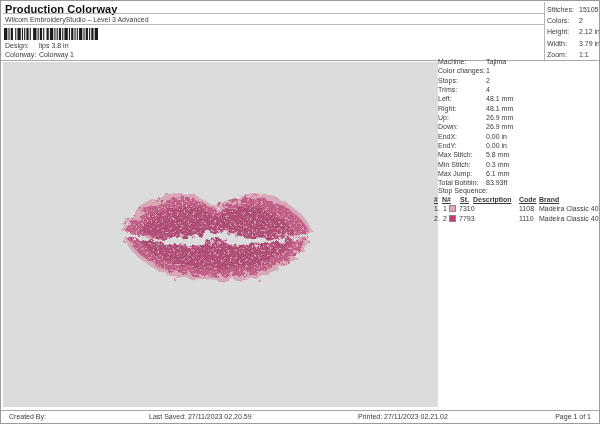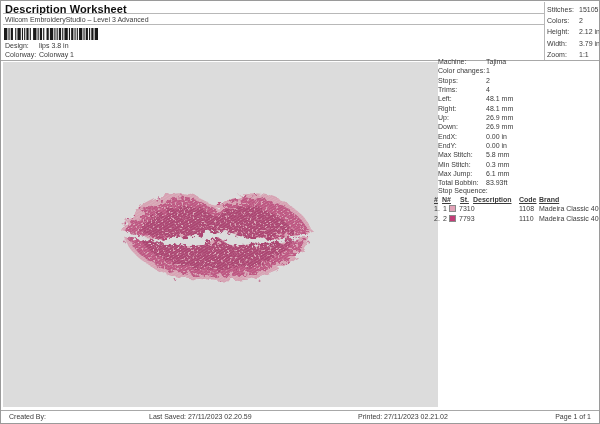--- a/index.html
+++ b/index.html
@@ -20,21 +20,21 @@
   .sumrow .lab{width:32px;flex:none;}
   .th{font-weight:bold;text-decoration:underline;}
   .swatch{position:absolute;width:7px;height:7px;border:1px solid #8a8a8a;box-sizing:border-box;}
   .footer-text{font-size:7px;white-space:nowrap;}
 </style>
 </head>
 <body>
 
 <div class="page">
 
-  <div class="abs title" style="left:4px;top:2px;">Description Worksheet</div>
+  <div class="abs title" style="left:4px;top:2px;">Production Colorway</div>
   <div class="hline" style="left:2px;top:12px;width:541px;"></div>
   <div class="abs t7" style="left:4px;top:14px;">Wilcom EmbroideryStudio – Level 3 Advanced</div>
   <div class="hline" style="left:2px;top:23px;width:541px;"></div>
 
   <div class="abs" style="left:3px;top:25px;">
     <svg width="94" height="12" viewBox="0 0 84 13" preserveAspectRatio="none" aria-hidden="true">
       <g fill="#1a1a1a">
         <rect x="0" width="3" height="13"></rect>
           <rect x="4" width="1" height="13"></rect>
           <rect x="6" width="2" height="13"></rect>

